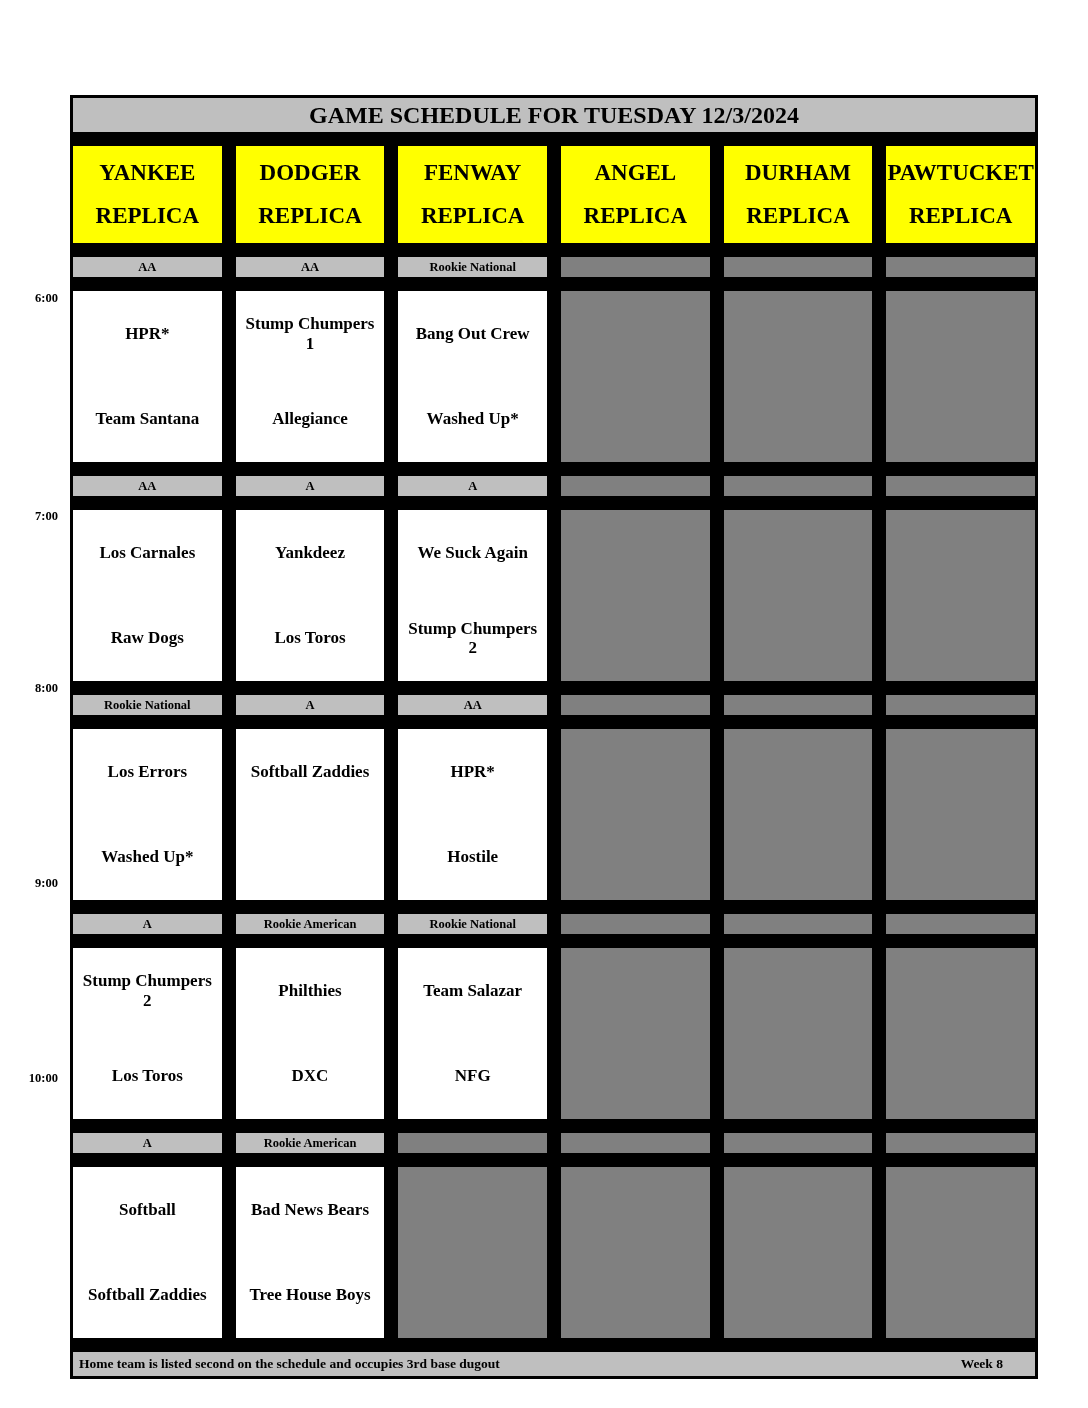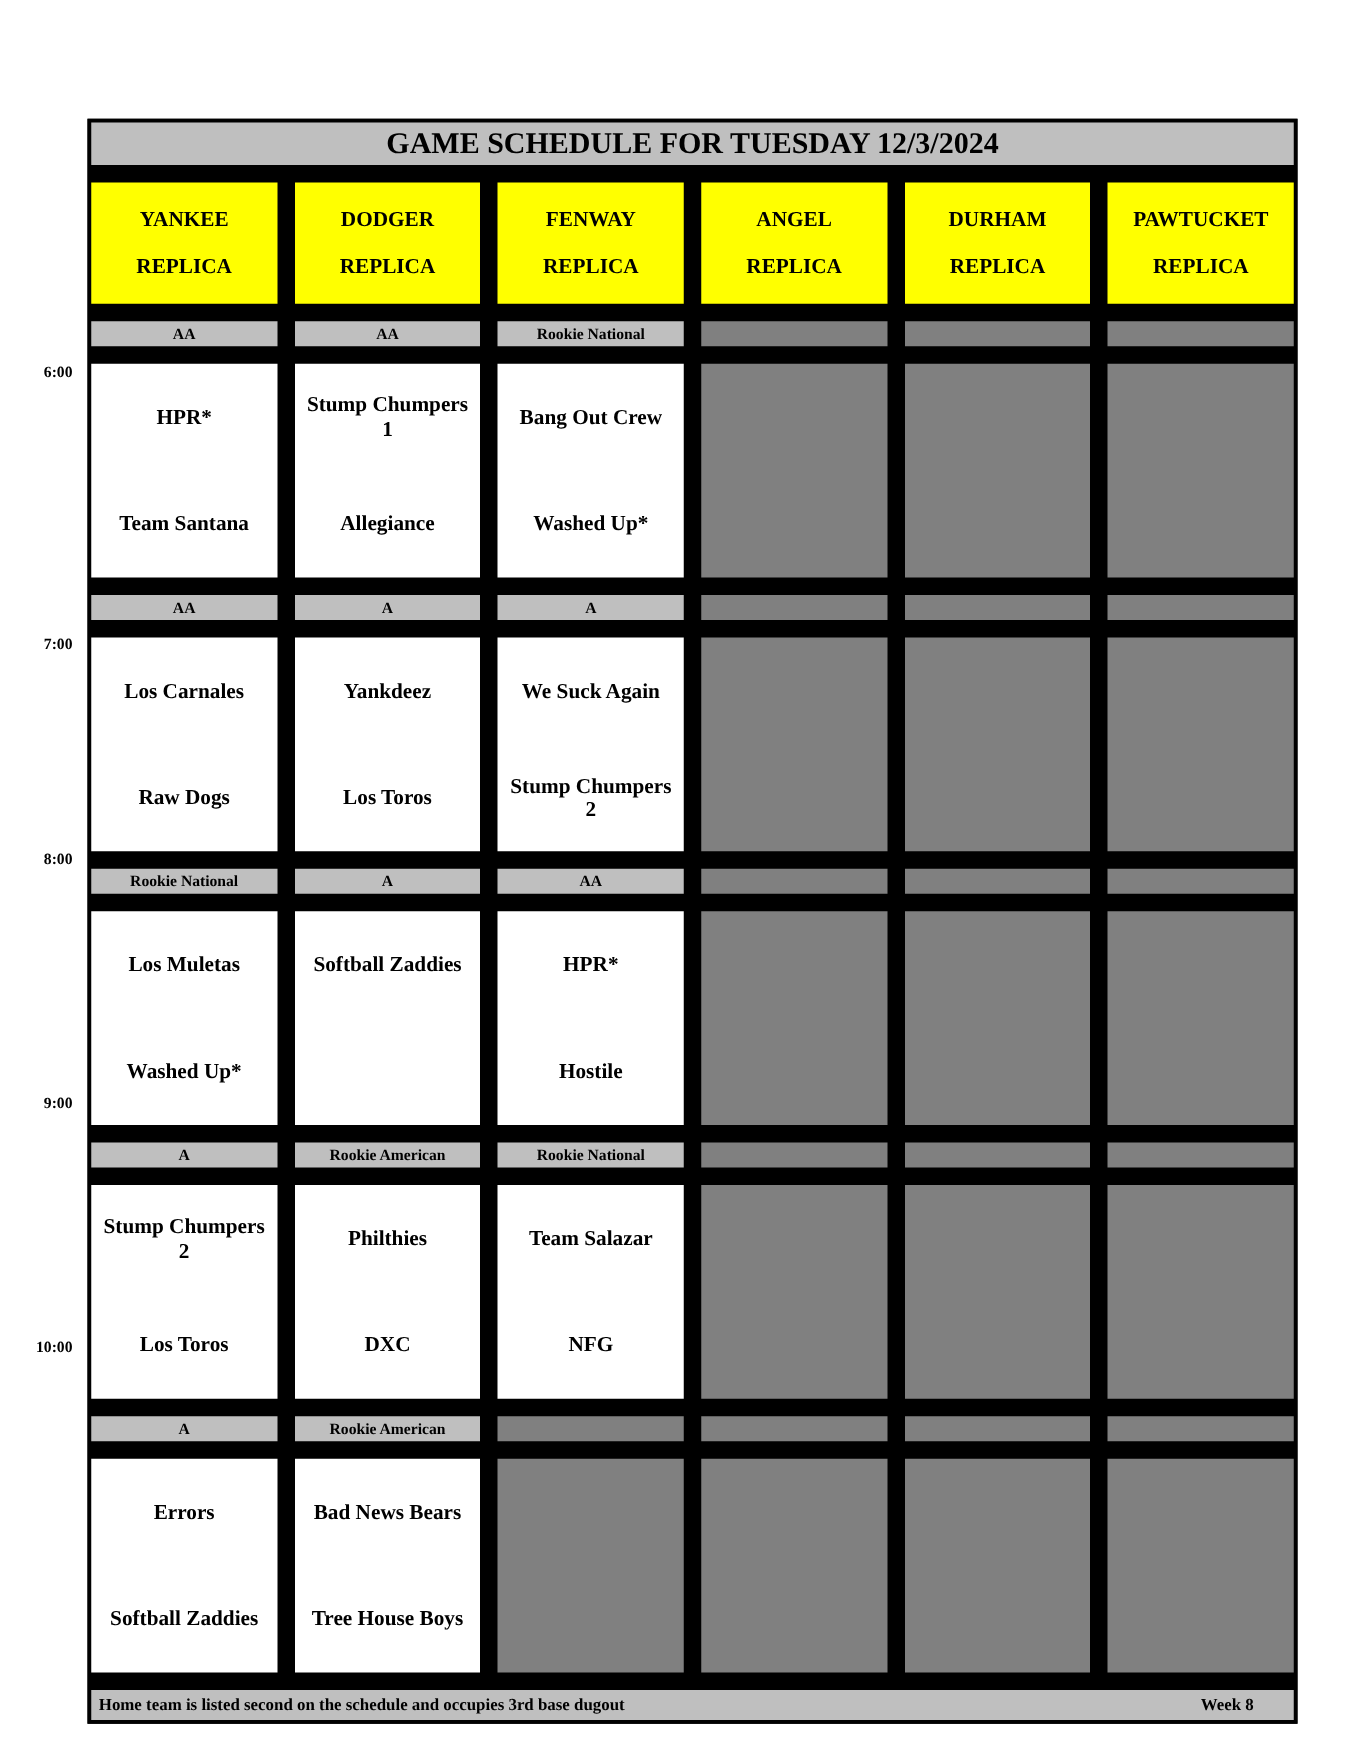--- a/index.html
+++ b/index.html
@@ -28,21 +28,21 @@
     background: var(--band-bg, #bfbfbf);
     display: flex; align-items: center; justify-content: center;
     font-weight: bold; font-size: 24px; color: #000;
   }
   .header-cell {
     height: 97px;
     background: var(--header-bg, #ffff00);
     display: flex; flex-direction: column;
     align-items: center; justify-content: center;
     gap: 17px;
-    font-weight: bold; font-size: 17px; color: #000;
+    font-weight: bold; font-size: 23px; color: #000;
     text-align: center;
   }
   .division-cell {
     height: 20px;
     background: var(--band-bg, #bfbfbf);
     display: flex; align-items: center; justify-content: center;
     font-weight: bold; font-size: 12.5px; color: #000;
   }
   .game-cell {
     height: 171px;
@@ -145,21 +145,21 @@
       <div class="cell game-cell empty"></div>
       <div class="cell game-cell empty"></div>
       <div class="cell game-cell empty"></div>
       <div class="cell division-cell">Rookie National</div>
       <div class="cell division-cell">A</div>
       <div class="cell division-cell">AA</div>
       <div class="cell division-cell empty"></div>
       <div class="cell division-cell empty"></div>
       <div class="cell division-cell empty"></div>
       <div class="cell game-cell">
-        <div class="team">Los Muletas</div>
+        <div class="team">Los Errors</div>
         <div class="team">Washed Up*</div>
       </div>
       <div class="cell game-cell">
         <div class="team">Softball Zaddies</div>
       </div>
       <div class="cell game-cell">
         <div class="team">HPR*</div>
         <div class="team">Hostile</div>
       </div>
       <div class="cell game-cell empty"></div>
@@ -186,21 +186,21 @@
       <div class="cell game-cell empty"></div>
       <div class="cell game-cell empty"></div>
       <div class="cell game-cell empty"></div>
       <div class="cell division-cell">A</div>
       <div class="cell division-cell">Rookie American</div>
       <div class="cell division-cell empty"></div>
       <div class="cell division-cell empty"></div>
       <div class="cell division-cell empty"></div>
       <div class="cell division-cell empty"></div>
       <div class="cell game-cell">
-        <div class="team">Errors</div>
+        <div class="team">Softball</div>
         <div class="team">Softball Zaddies</div>
       </div>
       <div class="cell game-cell">
         <div class="team">Bad News Bears</div>
         <div class="team">Tree House Boys</div>
       </div>
       <div class="cell game-cell empty"></div>
       <div class="cell game-cell empty"></div>
       <div class="cell game-cell empty"></div>
       <div class="cell game-cell empty"></div>

